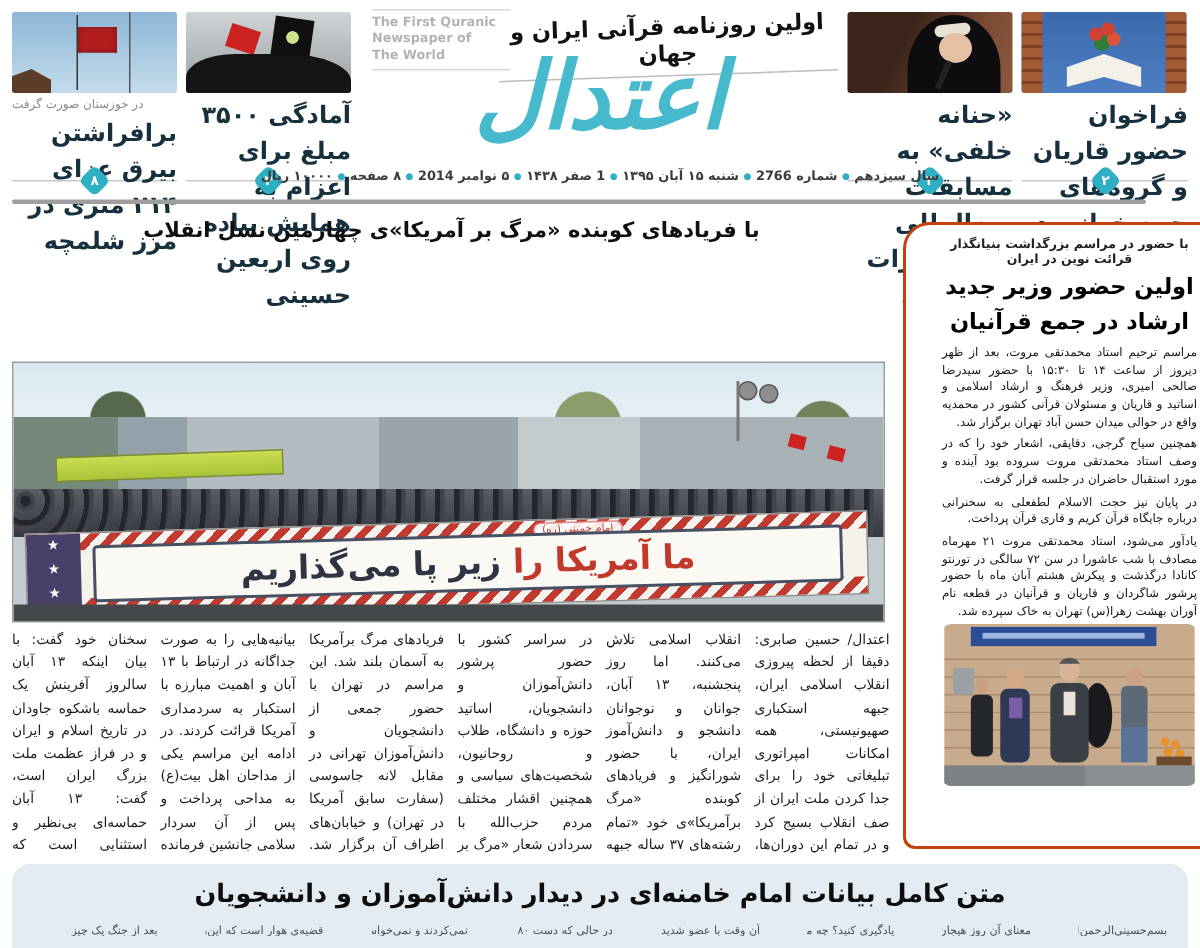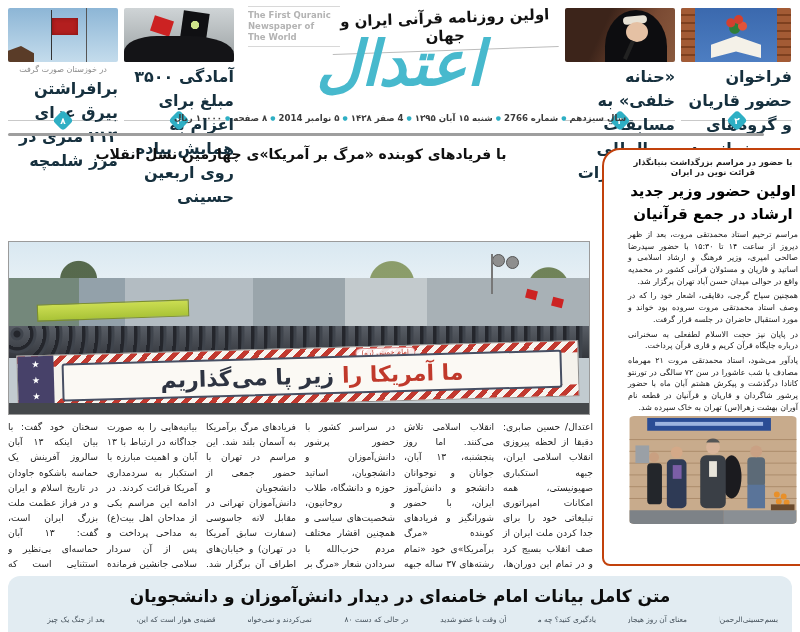--- a/index.html
+++ b/index.html
@@ -2,21 +2,21 @@
 <html lang="fa"><head>
 <meta charset="utf-8">
 <style>
   html,body{margin:0;padding:0;background:#fff;}
   #page{position:relative;width:800px;height:632px;background:#fff;overflow:hidden;
         font-family:"DejaVu Sans",sans-serif;}
 
   
   .promo{position:absolute;top:8px;width:110px;height:112px;border-bottom:1px solid #c9c9c9;}
   .promo-img{width:110px;height:54px;border-radius:2px;position:relative;overflow:hidden;}
-  .promo-kicker{direction:rtl;text-align:center;color:#8a8a8a;font-size:8px;margin-top:3px;}
+  .promo-kicker{direction:rtl;text-align:left;color:#8a8a8a;font-size:8px;margin-top:3px;}
   .promo-title{direction:rtl;text-align:right;font-weight:bold;color:#16303e;font-size:16px;line-height:1.5;margin-top:3px;}
   .badge{position:absolute;left:50%;bottom:-8px;width:15px;height:15px;
          transform:translateX(-50%) rotate(45deg);background:#2eafc4;border-radius:4px;}
   .badge span{position:absolute;inset:0;transform:rotate(-45deg);display:flex;
          align-items:center;justify-content:center;color:#fff;font-size:9px;font-weight:bold;}
 
   
   .img-flag{background:linear-gradient(#8db6d6,#c4dcec);}
   .img-flag .flag{position:absolute;left:44px;top:10px;width:26px;height:17px;background:#b31f1f;
      box-shadow:inset 0 0 4px #7e1212;}
@@ -176,21 +176,21 @@
     <div class="badge">
         <span>۲</span>
       </div>
   </div>
 
   <div class="english-title">The First Quranic
 Newspaper of
 The World</div>
   <div class="tagline">اولین روزنامه قرآنی ایران و جهان</div>
   <div class="logo">اعتدال</div>
-  <div class="dateline"><span>سال سیزدهم</span><span class="dot">●</span><span>شماره 2766</span><span class="dot">●</span><span>شنبه ۱۵ آبان ۱۳۹۵</span><span class="dot">●</span><span>4 صفر ۱۴۳۸</span><span class="dot">●</span><span>۵ نوامبر 2014</span><span class="dot">●</span><span>۸ صفحه</span><span class="dot">●</span><span>۱۰۰۰۰ ریال</span></div>
+  <div class="dateline"><span>سال سیزدهم</span><span class="dot">●</span><span>شماره 2766</span><span class="dot">●</span><span>شنبه ۱۵ آبان ۱۳۹۵</span><span class="dot">●</span><span>1 صفر ۱۴۳۸</span><span class="dot">●</span><span>۵ نوامبر 2014</span><span class="dot">●</span><span>۸ صفحه</span><span class="dot">●</span><span>۱۰۰۰۰ ریال</span></div>
   <div class="header-bar"></div>
 
   <div class="lead-kicker">با فریادهای کوبنده «مرگ بر آمریکا»ی چهارمین نسل انقلاب</div>
 
   <div class="main-photo">
     <div class="mp-trees"></div>
     <div class="mp-wall"></div>
     <div class="mp-speaker" style="right:84px;top:12px"></div>
     <div class="mp-speaker" style="right:70px;top:14px"></div>
     <div class="mp-pole"></div>
@@ -217,21 +217,21 @@
     <div class="article-col">در سراسر کشور با حضور پرشور دانش‌آموزان و دانشجویان، اساتید حوزه و دانشگاه، طلاب و روحانیون، شخصیت‌های سیاسی و همچنین اقشار مختلف مردم حزب‌الله با سردادن شعار «مرگ بر آمریکا» و مرگ بر «استکبار جهانی» برگزار شد و همزمان در تهران نیز در مقابل لانه جاسوسی آمریکا</div>
     <div class="article-col">فریادهای مرگ برآمریکا به آسمان بلند شد. این مراسم در تهران با حضور جمعی از دانشجویان و دانش‌آموزان تهرانی در مقابل لانه جاسوسی (سفارت سابق آمریکا در تهران) و خیابان‌های اطراف آن برگزار شد. نمایندگان تشکل‌های دانشجویی و دانش‌آموزی</div>
     <div class="article-col">بیانیه‌هایی را به صورت جداگانه در ارتباط با ۱۳ آبان و اهمیت مبارزه با استکبار به سردمداری آمریکا قرائت کردند. در ادامه این مراسم یکی از مداحان اهل بیت(ع) به مداحی پرداخت و پس از آن سردار سلامی جانشین فرمانده سپاه پاسداران انقلاب اسلامی سخنرانی کرد و در بخشی از</div>
     <div class="article-col">سخنان خود گفت: با بیان اینکه ۱۳ آبان سالروز آفرینش یک حماسه باشکوه جاودان در تاریخ اسلام و ایران و در فراز عظمت ملت بزرگ ایران است، گفت: ۱۳ آبان حماسه‌ای بی‌نظیر و استثنایی است که ریشه‌های شجره خبیثه استعمار آمریکا از ایران بزرگ از بین رفت.</div>
   </div>
 
   <div class="sidebar">
     <div class="sb-kicker">با حضور در مراسم بزرگداشت بنیانگذار قرائت نوین در ایران</div>
     <div class="sb-title">اولین حضور وزیر جدید ارشاد در جمع قرآنیان</div>
     <p class="sb-p">مراسم ترحیم استاد محمدتقی مروت، بعد از ظهر دیروز از ساعت ۱۴ تا ۱۵:۳۰ با حضور سیدرضا صالحی امیری، وزیر فرهنگ و ارشاد اسلامی و اساتید و قاریان و مسئولان قرآنی کشور در محمدیه واقع در حوالی میدان حسن آباد تهران برگزار شد.</p>
-    <p class="sb-p">همچنین سیاح گرجی، دقایقی، اشعار خود را که در وصف استاد محمدتقی مروت سروده بود خواند و مورد استقبال حاضران در جلسه قرار گرفت.</p>
+    <p class="sb-p">همچنین سیاح گرجی، دقایقی، اشعار خود را که در وصف استاد محمدتقی مروت سروده بود آینده و مورد استقبال حاضران در جلسه قرار گرفت.</p>
     <p class="sb-p">در پایان نیز حجت الاسلام لطفعلی به سخنرانی درباره جایگاه قرآن کریم و قاری قرآن پرداخت.</p>
     <p class="sb-p">یادآور می‌شود، استاد محمدتقی مروت ۲۱ مهرماه مصادف با شب عاشورا در سن ۷۲ سالگی در تورنتو کانادا درگذشت و پیکرش هشتم آبان ماه با حضور پرشور شاگردان و قاریان و قرآنیان در قطعه نام آوران بهشت زهرا(س) تهران به خاک سپرده شد.</p>
     <svg class="sb-photo" viewBox="0 0 170 110" xmlns="http://www.w3.org/2000/svg">
       <rect width="170" height="110" fill="#c8ab8c"></rect>
       <g stroke="#ab8c6b" stroke-width="1">
         <line x1="0" y1="24" x2="170" y2="24"></line>
           <line x1="0" y1="36" x2="170" y2="36"></line>
         <line x1="0" y1="48" x2="170" y2="48"></line>
           <line x1="0" y1="60" x2="170" y2="60"></line>
         <line x1="0" y1="72" x2="170" y2="72"></line>

